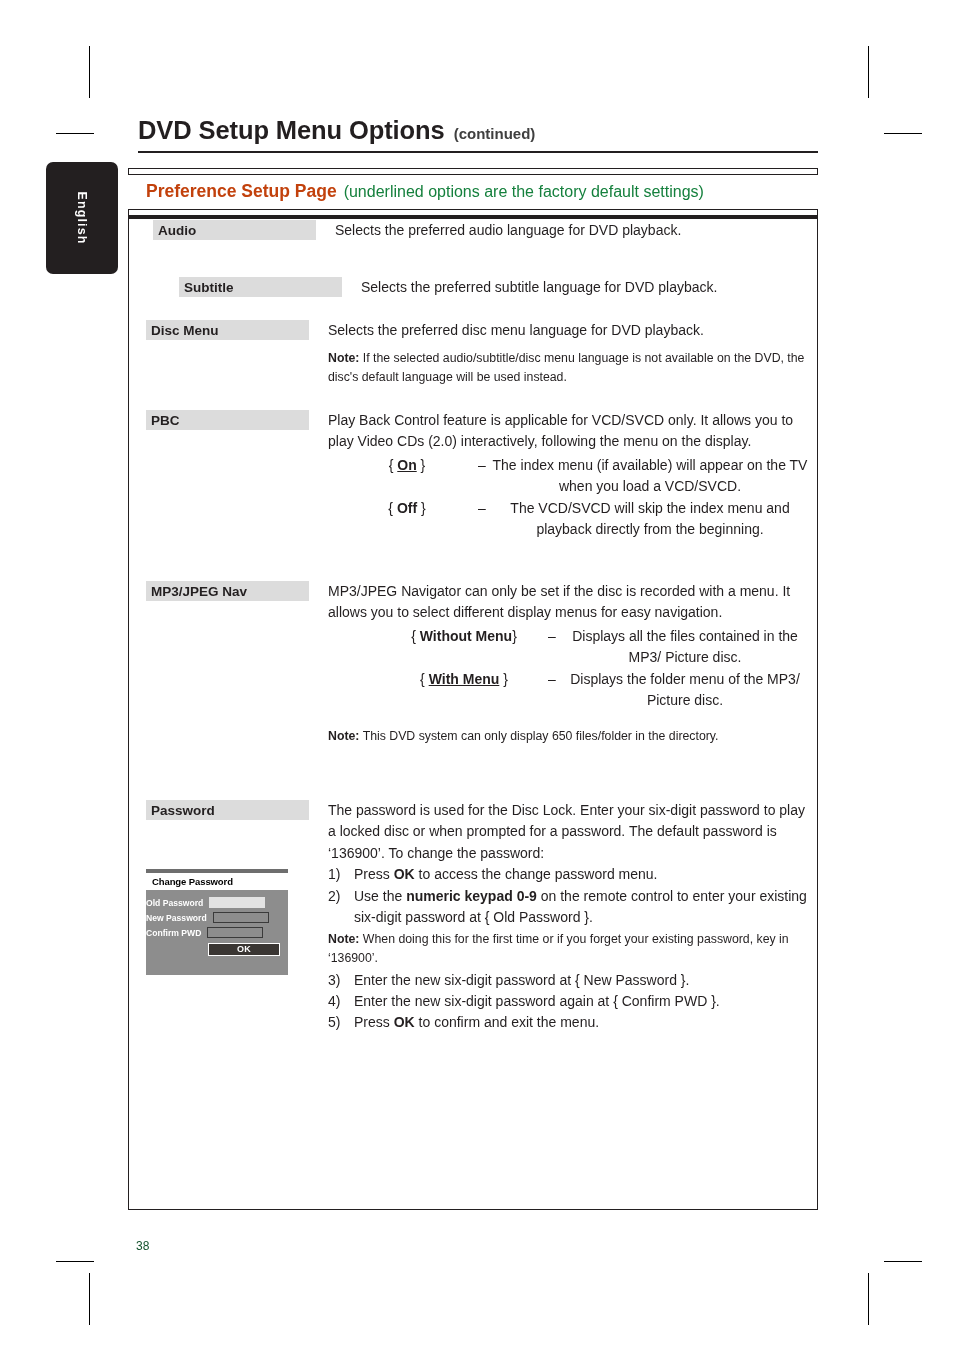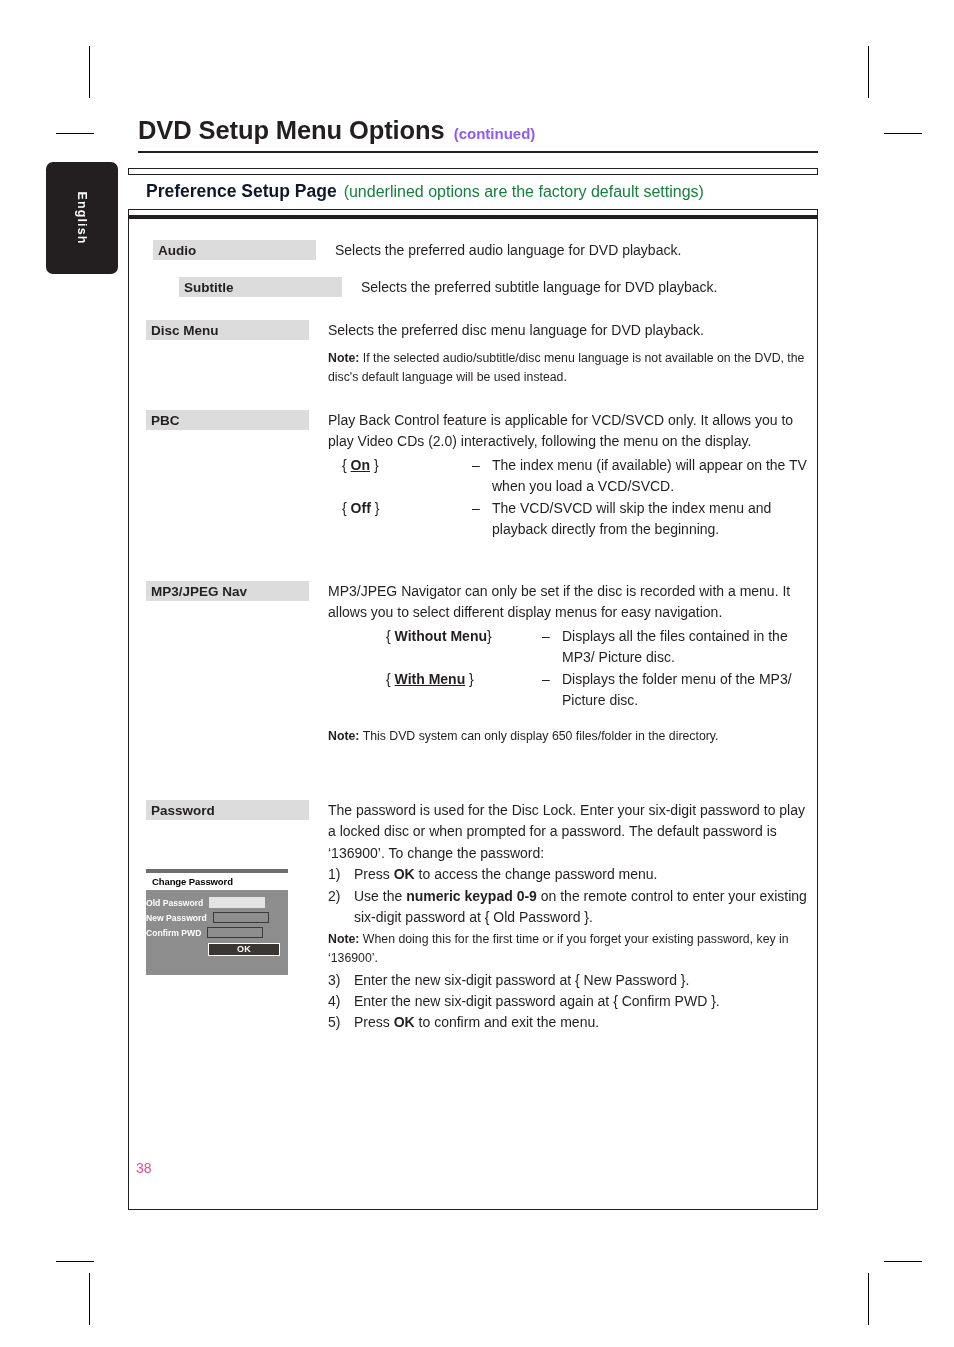--- a/index.html
+++ b/index.html
@@ -39,21 +39,21 @@
   }
   .title-main {
     font-size: 25.5px;
     font-weight: bold;
     letter-spacing: -0.1px;
     color: #231f20;
   }
   .title-cont {
     font-size: 15px;
     font-weight: bold;
-    color: #8b5cf6;
+    color: #404040;
   }
   .title-rule {
     margin-top: 6px;
     border-bottom: 2px solid #231f20;
     width: 680px;
   }
 
   
   .lang-tab {
     position: absolute;
@@ -100,21 +100,21 @@
   }
   .section-header-inner {
     display: flex;
     align-items: baseline;
     gap: 7px;
     white-space: nowrap;
   }
   .sh-title {
     font-size: 17.5px;
     font-weight: bold;
-    color: #0f172a;
+    color: #c2410c;
   }
   .sh-sub {
     font-size: 16px;
     color: #15803d;
   }
   .header-rule-bottom {
     position: absolute;
     left: 128px;
     top: 215px;
     width: 690px;
@@ -155,20 +155,21 @@
     font-size: 12.3px;
     line-height: 18.6px;
   }
   .note b { font-weight: bold; }
 
   
   .optline {
     display: flex;
     align-items: flex-start;
     margin-left: 14px;
+    text-align: center;
   }
   .opt-key {
     width: 130px;
     min-width: 130px;
     font-size: 14px;
   }
   .opt-key.wide { width: 156px; min-width: 156px; margin-left: 44px; }
   .opt-dash {
     width: 20px;
     min-width: 20px;
@@ -253,23 +254,23 @@
     font-weight: bold;
     text-align: center;
     line-height: 10px;
     letter-spacing: 0.3px;
   }
 
   
   .page-num {
     position: absolute;
     left: 136px;
-    top: 1160px;
-    font-size: 14px;
-    color: #ec4899;
+    top: 1239px;
+    font-size: 12px;
+    color: #14532d;
   }
 </style>
 </head>
 <body>
 
 <div class="crop crop-v" style="left:89px; top:46px;"></div>
 <div class="crop crop-h" style="left:56px; top:133px;"></div>
 <div class="crop crop-v" style="left:868px; top:46px;"></div>
 <div class="crop crop-h" style="left:884px; top:133px;"></div>
 <div class="crop crop-v" style="left:89px; top:1273px;"></div>
@@ -292,21 +293,21 @@
 <div class="frame"></div>
 
 <div class="section-header">
   <div class="section-header-inner">
     <span class="sh-title">Preference Setup Page</span>
     <span class="sh-sub">(underlined options are the factory default settings)</span>
   </div>
 </div>
 <div class="header-rule-bottom"></div>
 
-<div class="row" style="top:240px;padding-left:7px;">
+<div class="row" style="top:220px;padding-left:7px;">
   <div class="label-chip">Audio</div>
   <div class="body-col">
     <p>Selects the preferred audio language for DVD playback.</p>
   </div>
 </div>
 
 <div class="row" style="top:277px;padding-left:33px;">
   <div class="label-chip">Subtitle</div>
   <div class="body-col">
     <p>Selects the preferred subtitle language for DVD playback.</p>

